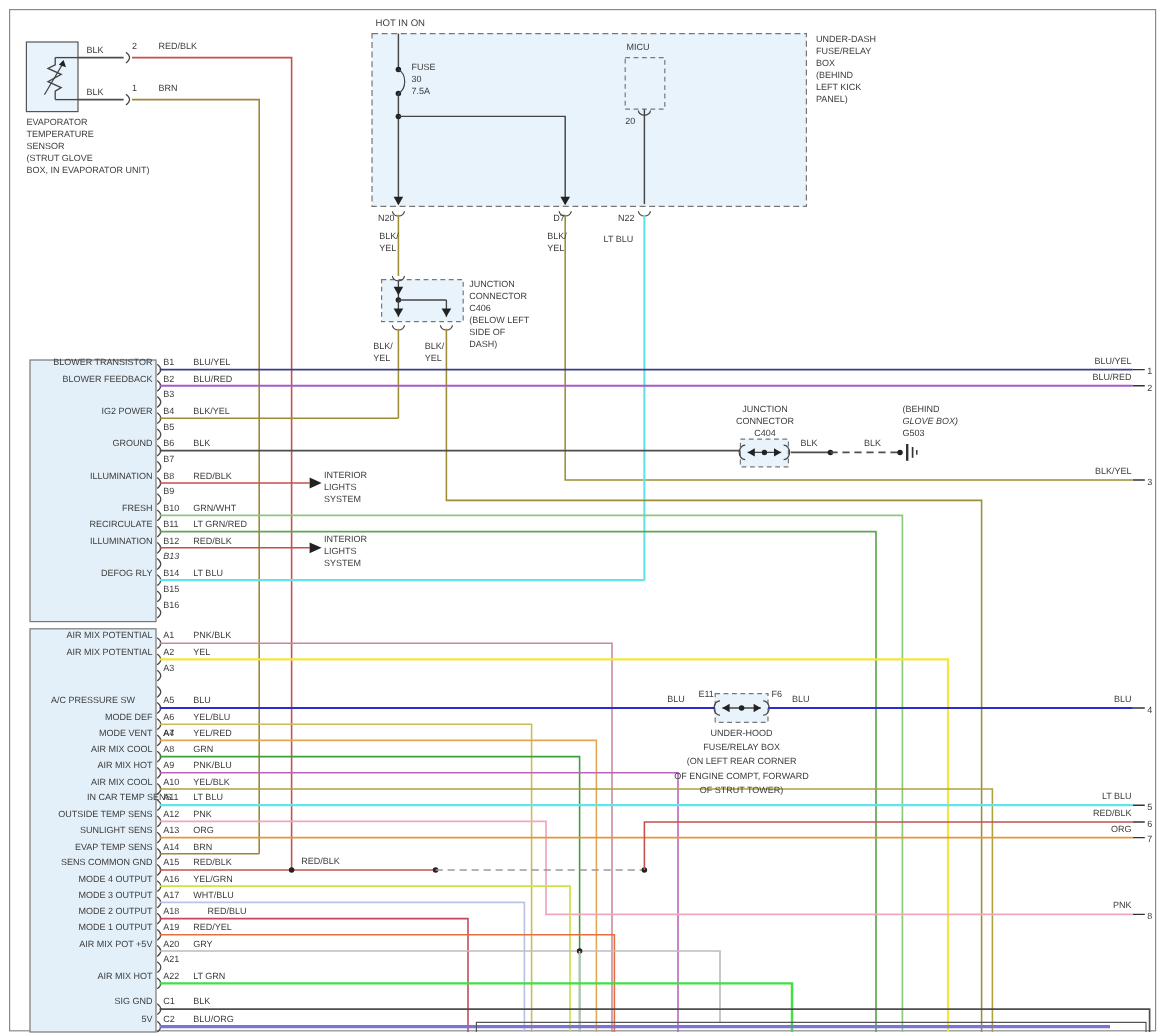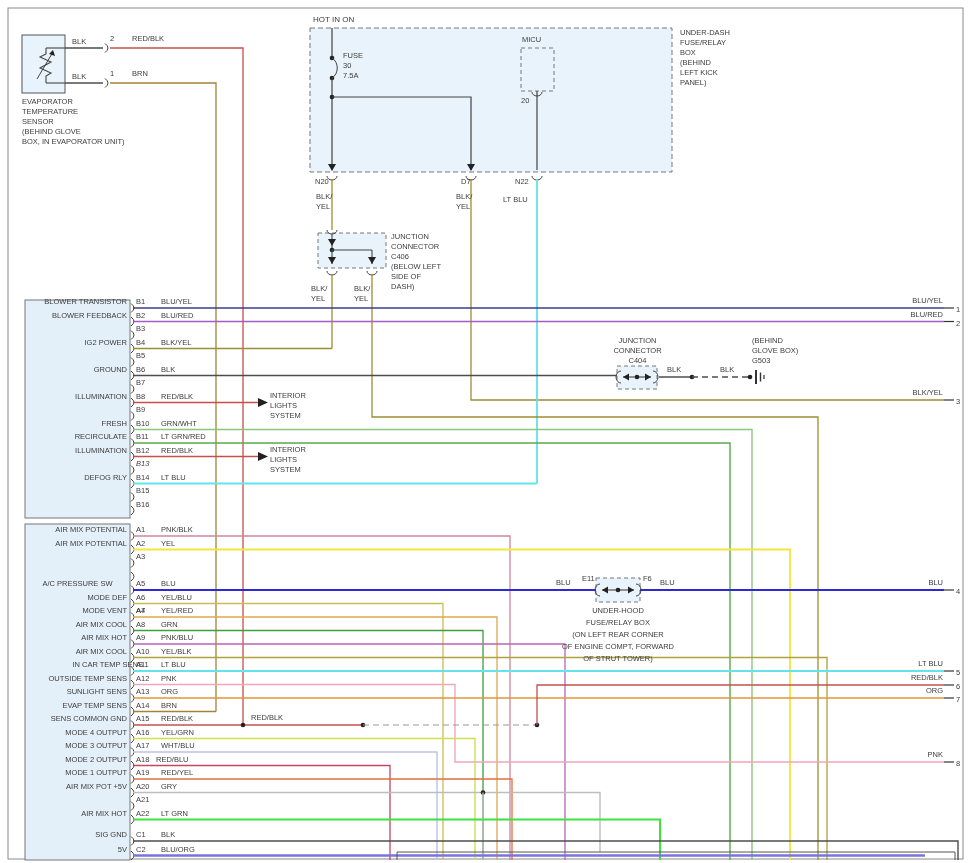--- a/index.html
+++ b/index.html
@@ -172,21 +172,21 @@
       <polyline points="483,792.5 483,860" fill="none" stroke="#bdbdbd" stroke-width="1.4"></polyline>
       <polyline points="133,819.5 660,819.5 660,860" fill="none" stroke="#3fe03f" stroke-width="2"></polyline>
       <polyline points="133,841 958,841 958,860" fill="none" stroke="#4d4d4d" stroke-width="1.4"></polyline>
       <polyline points="133,855.5 925,855.5" fill="none" stroke="#7b74d8" stroke-width="2.6"></polyline>
       <polyline points="397,860 397,852 955,852 955,860" fill="none" stroke="#555" stroke-width="1"></polyline>
     </svg>
 
   <div class="lbl" style="left:22px;top:97px;">EVAPORATOR</div>
   <div class="lbl" style="left:22px;top:107px;">TEMPERATURE</div>
   <div class="lbl" style="left:22px;top:117px;">SENSOR</div>
-  <div class="lbl" style="left:22px;top:127px;">(BEHIND GLOVE</div>
+  <div class="lbl" style="left:22px;top:127px;">(STRUT GLOVE</div>
   <div class="lbl" style="left:22px;top:137px;">BOX, IN EVAPORATOR UNIT)</div>
   <div class="lbl" style="left:72px;top:37px;">BLK</div>
   <div class="lbl" style="left:110px;top:34px;">2</div>
   <div class="lbl" style="left:132px;top:34px;">RED/BLK</div>
   <div class="lbl" style="left:72px;top:72px;">BLK</div>
   <div class="lbl" style="left:110px;top:69px;">1</div>
   <div class="lbl" style="left:132px;top:69px;">BRN</div>
 
   <div class="lbl b8" style="left:313px;top:15px;">HOT IN ON</div>
   <div class="lbl" style="left:343px;top:51px;">FUSE</div>
@@ -219,21 +219,21 @@
   <div class="lbl" style="left:311px;top:294px;">YEL</div>
   <div class="lbl" style="left:354px;top:284px;">BLK/</div>
   <div class="lbl" style="left:354px;top:294px;">YEL</div>
 
   <div class="lbl ctr" style="left:600px;width:75px;top:336px;">JUNCTION</div>
   <div class="lbl ctr" style="left:600px;width:75px;top:346px;">CONNECTOR</div>
   <div class="lbl ctr" style="left:600px;width:75px;top:356px;">C404</div>
   <div class="lbl" style="left:667px;top:365px;">BLK</div>
   <div class="lbl" style="left:720px;top:365px;">BLK</div>
   <div class="lbl" style="left:752px;top:336px;">(BEHIND</div>
-  <div class="lbl" style="left:752px;top:346px;">GLOVE BOX)</div>
+  <div class="lbl" style="left:752px;top:346px;font-style:italic;">GLOVE BOX)</div>
   <div class="lbl" style="left:752px;top:356px;">G503</div>
 
   <div class="lbl" style="left:556px;top:578px;">BLU</div>
   <div class="lbl" style="left:562px;top:574px;margin-left:20px;">E11</div>
   <div class="lbl" style="left:643px;top:574px;">F6</div>
   <div class="lbl" style="left:660px;top:578px;">BLU</div>
   <div class="lbl ctr" style="left:508px;width:220px;top:606px;">UNDER-HOOD</div>
   <div class="lbl ctr" style="left:508px;width:220px;top:618px;">FUSE/RELAY BOX</div>
   <div class="lbl ctr" style="left:508px;width:220px;top:630px;">(ON LEFT REAR CORNER</div>
   <div class="lbl ctr" style="left:508px;width:220px;top:642px;">OF ENGINE COMPT, FORWARD</div>
@@ -324,21 +324,21 @@
       <div class="lbl" style="left: 136px; top: 714px;">A15</div>
       <div class="lbl" style="left: 161px; top: 714px;">RED/BLK</div>
       <div class="lbl rt" style="left: 28px; top: 714px; width: 99px;">SENS COMMON GND</div>
       <div class="lbl" style="left: 136px; top: 727.5px;">A16</div>
       <div class="lbl" style="left: 161px; top: 727.5px;">YEL/GRN</div>
       <div class="lbl rt" style="left: 28px; top: 727.5px; width: 99px;">MODE 4 OUTPUT</div>
       <div class="lbl" style="left: 136px; top: 741px;">A17</div>
       <div class="lbl" style="left: 161px; top: 741px;">WHT/BLU</div>
       <div class="lbl rt" style="left: 28px; top: 741px; width: 99px;">MODE 3 OUTPUT</div>
       <div class="lbl" style="left: 136px; top: 754.5px;">A18</div>
-      <div class="lbl" style="left: 156px; top: 754.5px;">RED/BLU</div>
+      <div class="lbl" style="left: 173px; top: 754.5px;">RED/BLU</div>
       <div class="lbl rt" style="left: 28px; top: 754.5px; width: 99px;">MODE 2 OUTPUT</div>
       <div class="lbl" style="left: 136px; top: 768px;">A19</div>
       <div class="lbl" style="left: 161px; top: 768px;">RED/YEL</div>
       <div class="lbl rt" style="left: 28px; top: 768px; width: 99px;">MODE 1 OUTPUT</div>
       <div class="lbl" style="left: 136px; top: 781.5px;">A20</div>
       <div class="lbl" style="left: 161px; top: 781.5px;">GRY</div>
       <div class="lbl rt" style="left: 28px; top: 781.5px; width: 99px;">AIR MIX POT +5V</div>
       <div class="lbl" style="left: 136px; top: 795px;">A21</div>
       <div class="lbl" style="left: 136px; top: 808.5px;">A22</div>
       <div class="lbl" style="left: 161px; top: 808.5px;">LT GRN</div>

